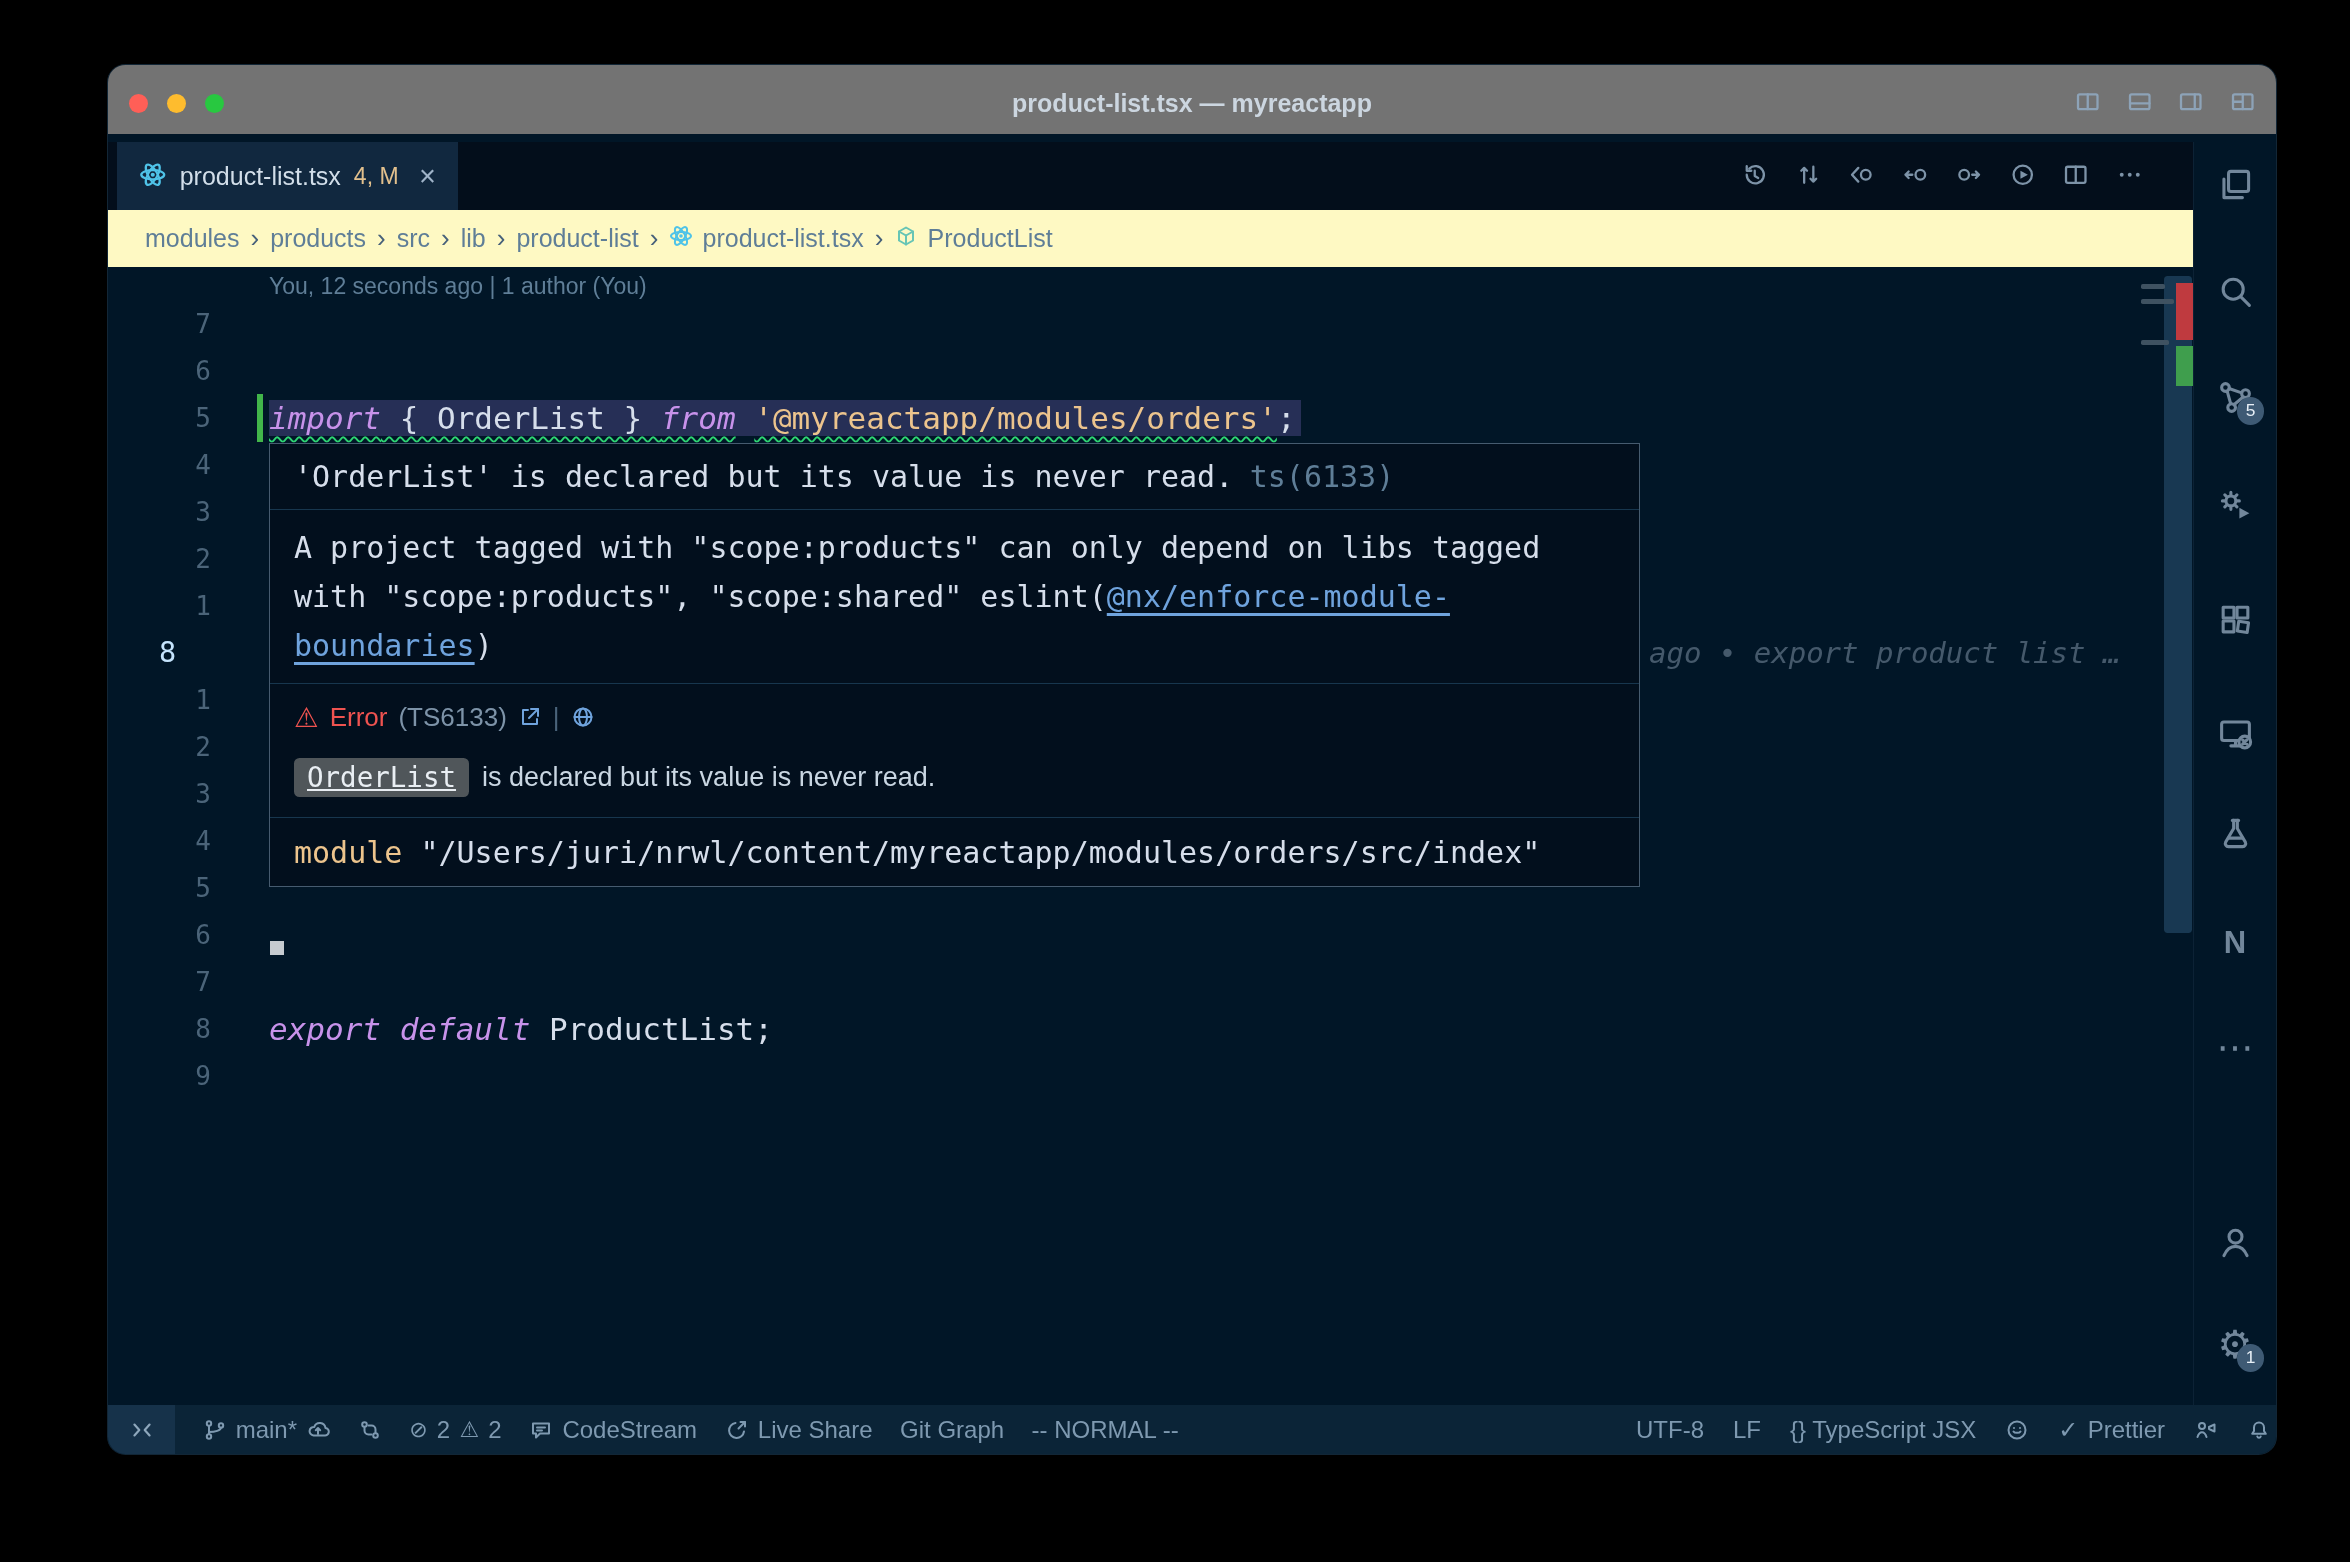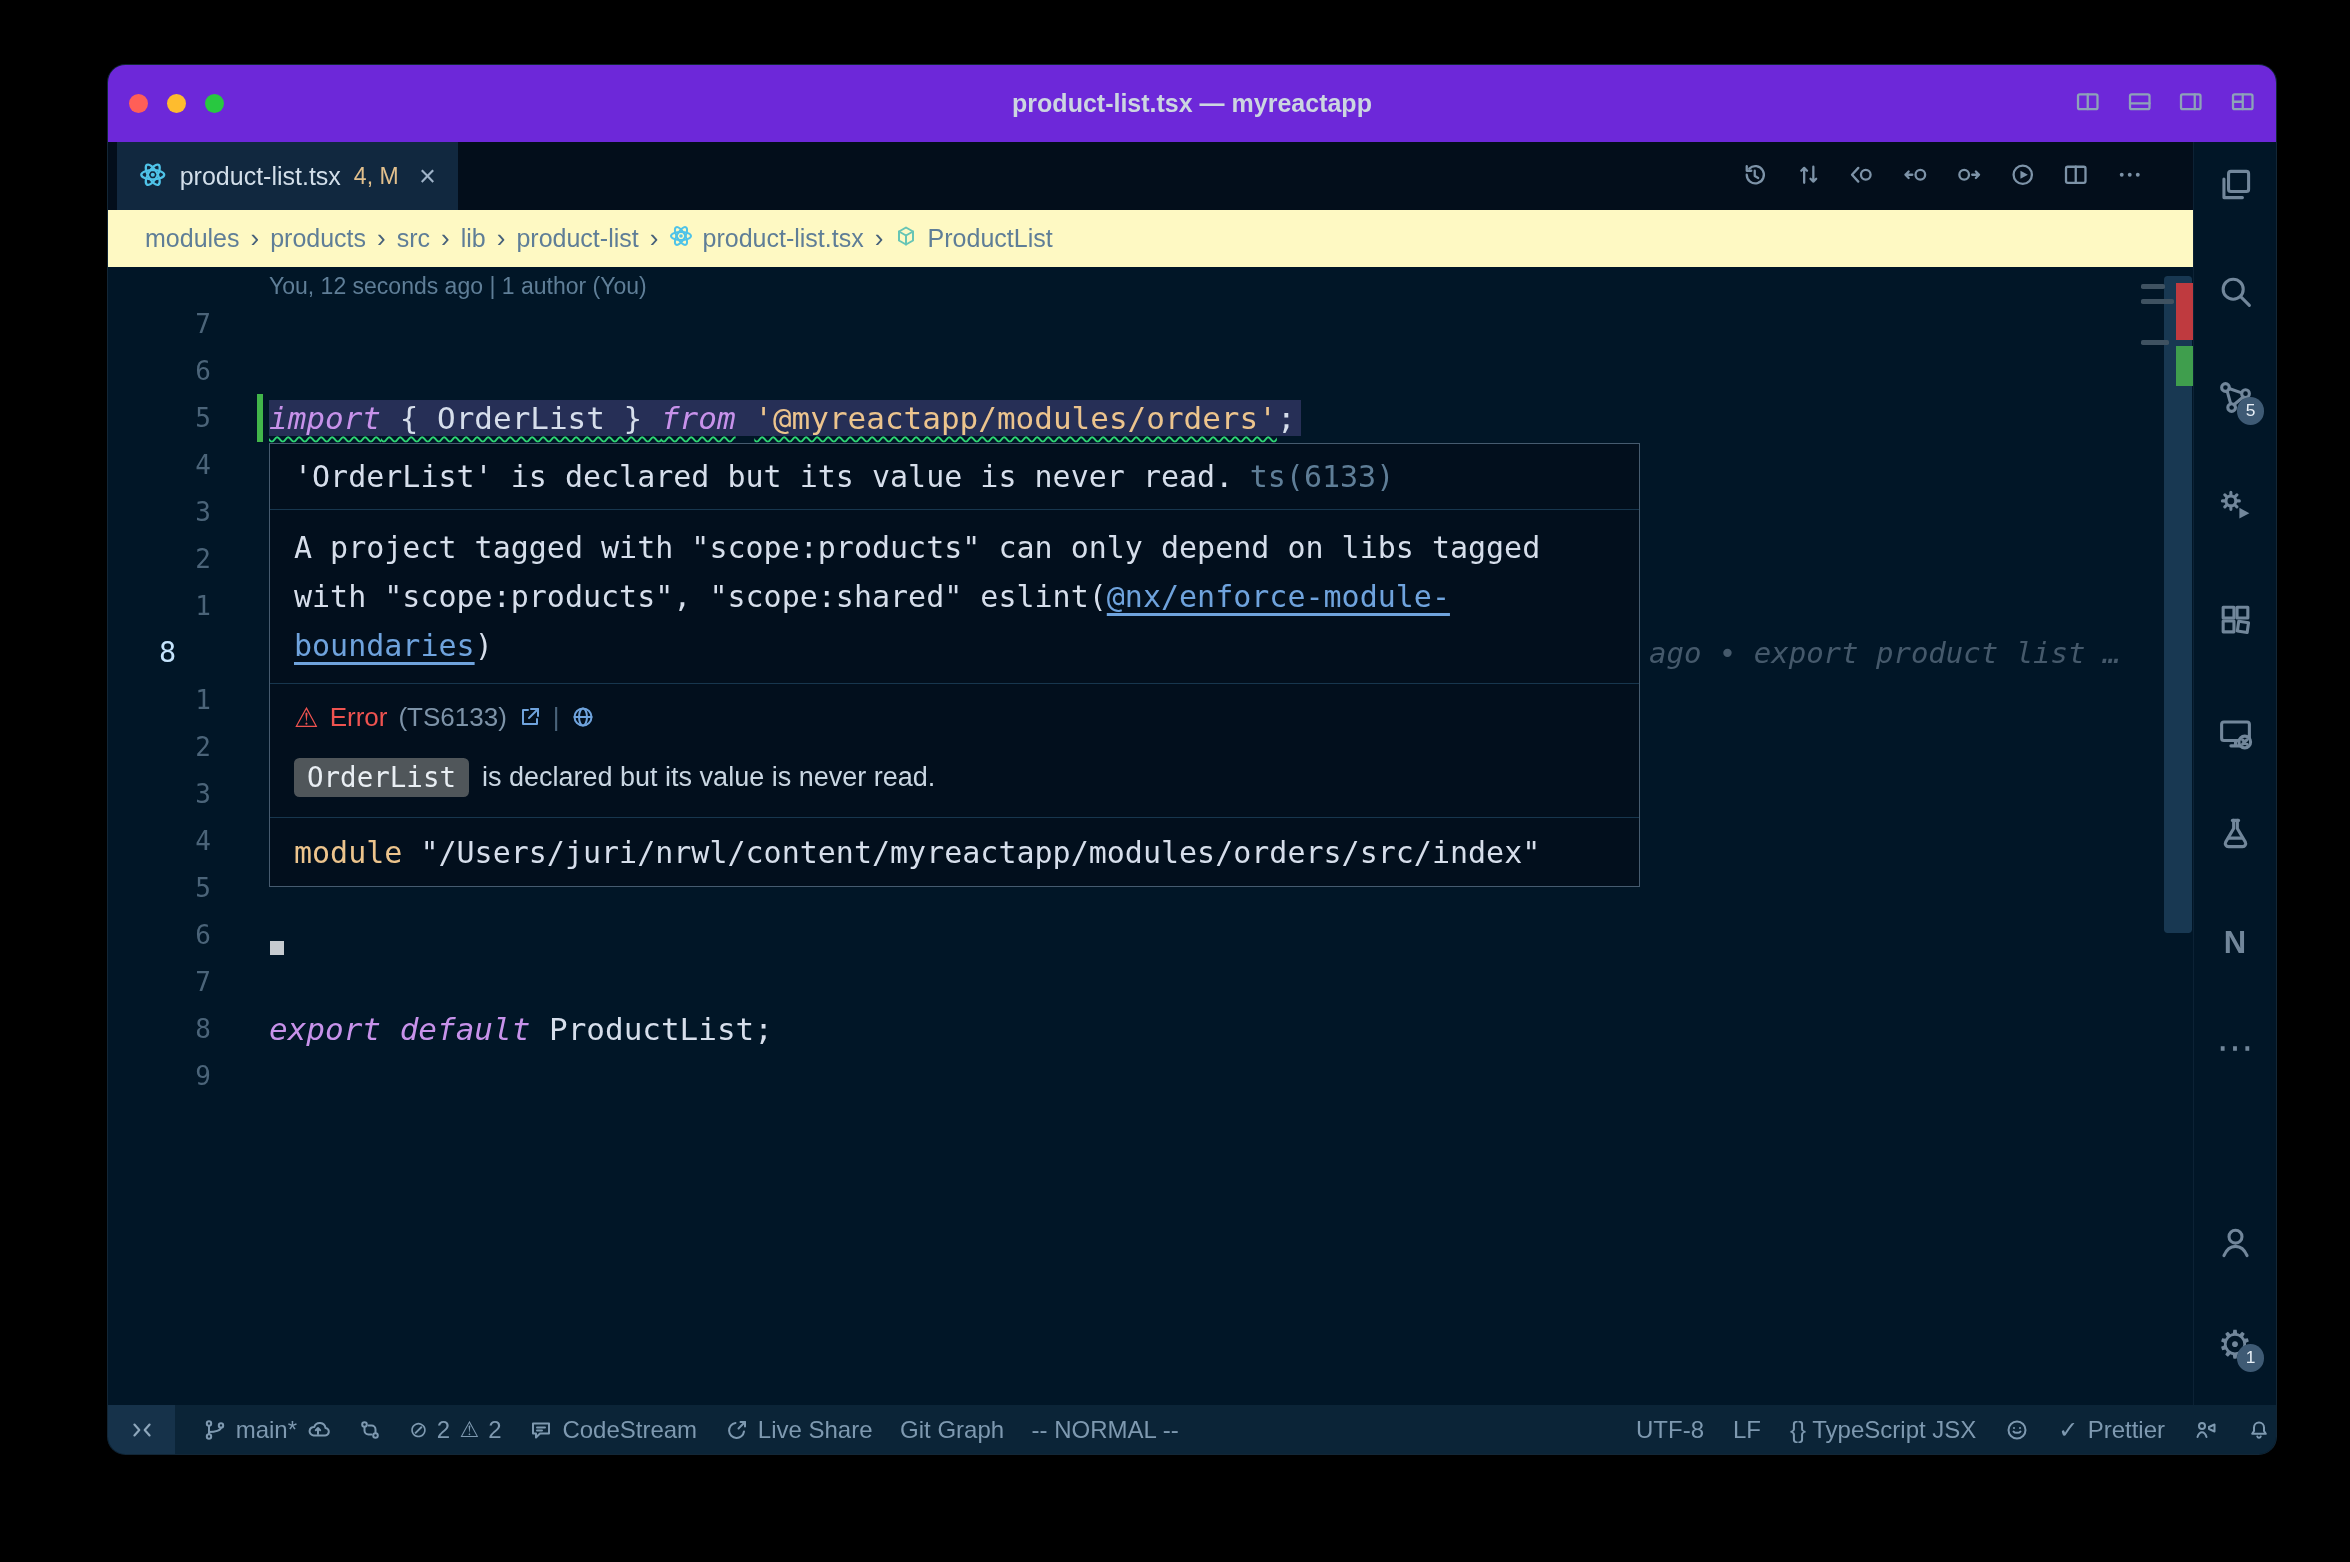--- a/index.html
+++ b/index.html
@@ -2,21 +2,21 @@
 <html style="font-size:14.7px"><head>
 <meta charset="utf-8">
 <style>
   html,body{margin:0;padding:0;background:#000;width:2351px;height:1563px;overflow:hidden;
     font-family:"Liberation Sans",sans-serif;-webkit-font-smoothing:antialiased;}
   .window{position:absolute;left:107px;top:64px;width:2168px;height:1389px;background:#011627;
     border-radius:18.4px;overflow:hidden;box-shadow:0 37px 110px rgba(0,0,0,.75);border:0.9px solid rgba(255,255,255,.07);}
   svg{stroke:currentColor;fill:none;stroke-width:2;stroke-linecap:round;stroke-linejoin:round;}
 
   
-  .titlebar{position:absolute;top:0;left:0;right:0;height:77px;background:#6d28d9;}
+  .titlebar{position:absolute;top:0;left:0;right:0;height:69px;background:#737373;}
   .tl{position:absolute;top:29px;width:19px;height:19px;border-radius:50%;}
   .tl.red{left:21px;background:#ff5f57}.tl.yellow{left:59px;background:#febc2e}.tl.green{left:97px;background:#28c840}
   .win-title{position:absolute;top:0;left:0;right:0;height:77px;display:flex;align-items:center;justify-content:center;
     color:#ccd6e0;font-size:25px;font-weight:700;}
   .win-controls{position:absolute;top:0;right:20px;height:77px;display:flex;align-items:center;gap:24px;color:#8da3b8;}
 
   
   .tabbar{position:absolute;top:77px;left:0;right:82px;height:68px;background:#030e1b;display:flex;}
   .tab{margin-left:9.2px;height:68px;padding:0 22px;background:#11283f;display:flex;align-items:center;gap:13px;}
   .tab-label{color:#d2dee9;font-size:25px;}
@@ -62,21 +62,21 @@
   .p-sec2{padding:13px 24px;line-height:49px;}
   .lnk{color:#6fa3dd;text-decoration:underline;text-underline-offset:5.5px;cursor:pointer;}
   .p-sec3{padding:16.5px 24px 20px;}
   .err-row{display:flex;align-items:center;gap:11px;font-family:"Liberation Sans",sans-serif;font-size:26px;}
   .err-label{color:#ef5350;}
   .err-code{color:#7d93a8;}
   .err-warn{color:#ef5350;font-size:27.5px;}
   .err-pipe{color:#4a637a;}
   .blue-ic{color:#6fa3dd;display:flex;align-items:center;}
   .chip-row{margin-top:24px;display:flex;align-items:center;font-family:"Liberation Sans",sans-serif;font-size:27px;color:#c9d6e2;}
-  .chip{background:#50565a;border-radius:5.5px;padding:3.7px 13px;font:27.5px "DejaVu Sans Mono",monospace;color:#e9eef3;margin-right:13px;}
+  .chip{background:#50565a;border-radius:5.5px;padding:3.7px 13px;font:27.5px "DejaVu Sans Mono",monospace;color:#e9eef3;margin-right:13px;text-decoration:underline;}
   .p-sec4{padding:14.7px 24px;line-height:39px;}
   .mod-kw{color:#ecc48d;}
   .p-footer{background:#0b2942;padding:12px 24px;display:flex;gap:59px;font-family:"Liberation Sans",sans-serif;font-size:25px;}
   .p-action{color:#6cb2f7;cursor:pointer;}
   .popup-resize{position:absolute;left:162px;top:876px;width:13.8px;height:13.8px;background:#c6cbd0;z-index:21;}
 
   
   .activitybar{position:absolute;top:77px;bottom:49px;right:0;width:82px;background:#011627;border-left:0.9px solid rgba(120,150,180,.10);}
   .ab-icon{position:absolute;left:50%;transform:translateX(-50%);width:44px;height:44px;display:flex;align-items:center;
     justify-content:center;color:#72879b;cursor:pointer;}

